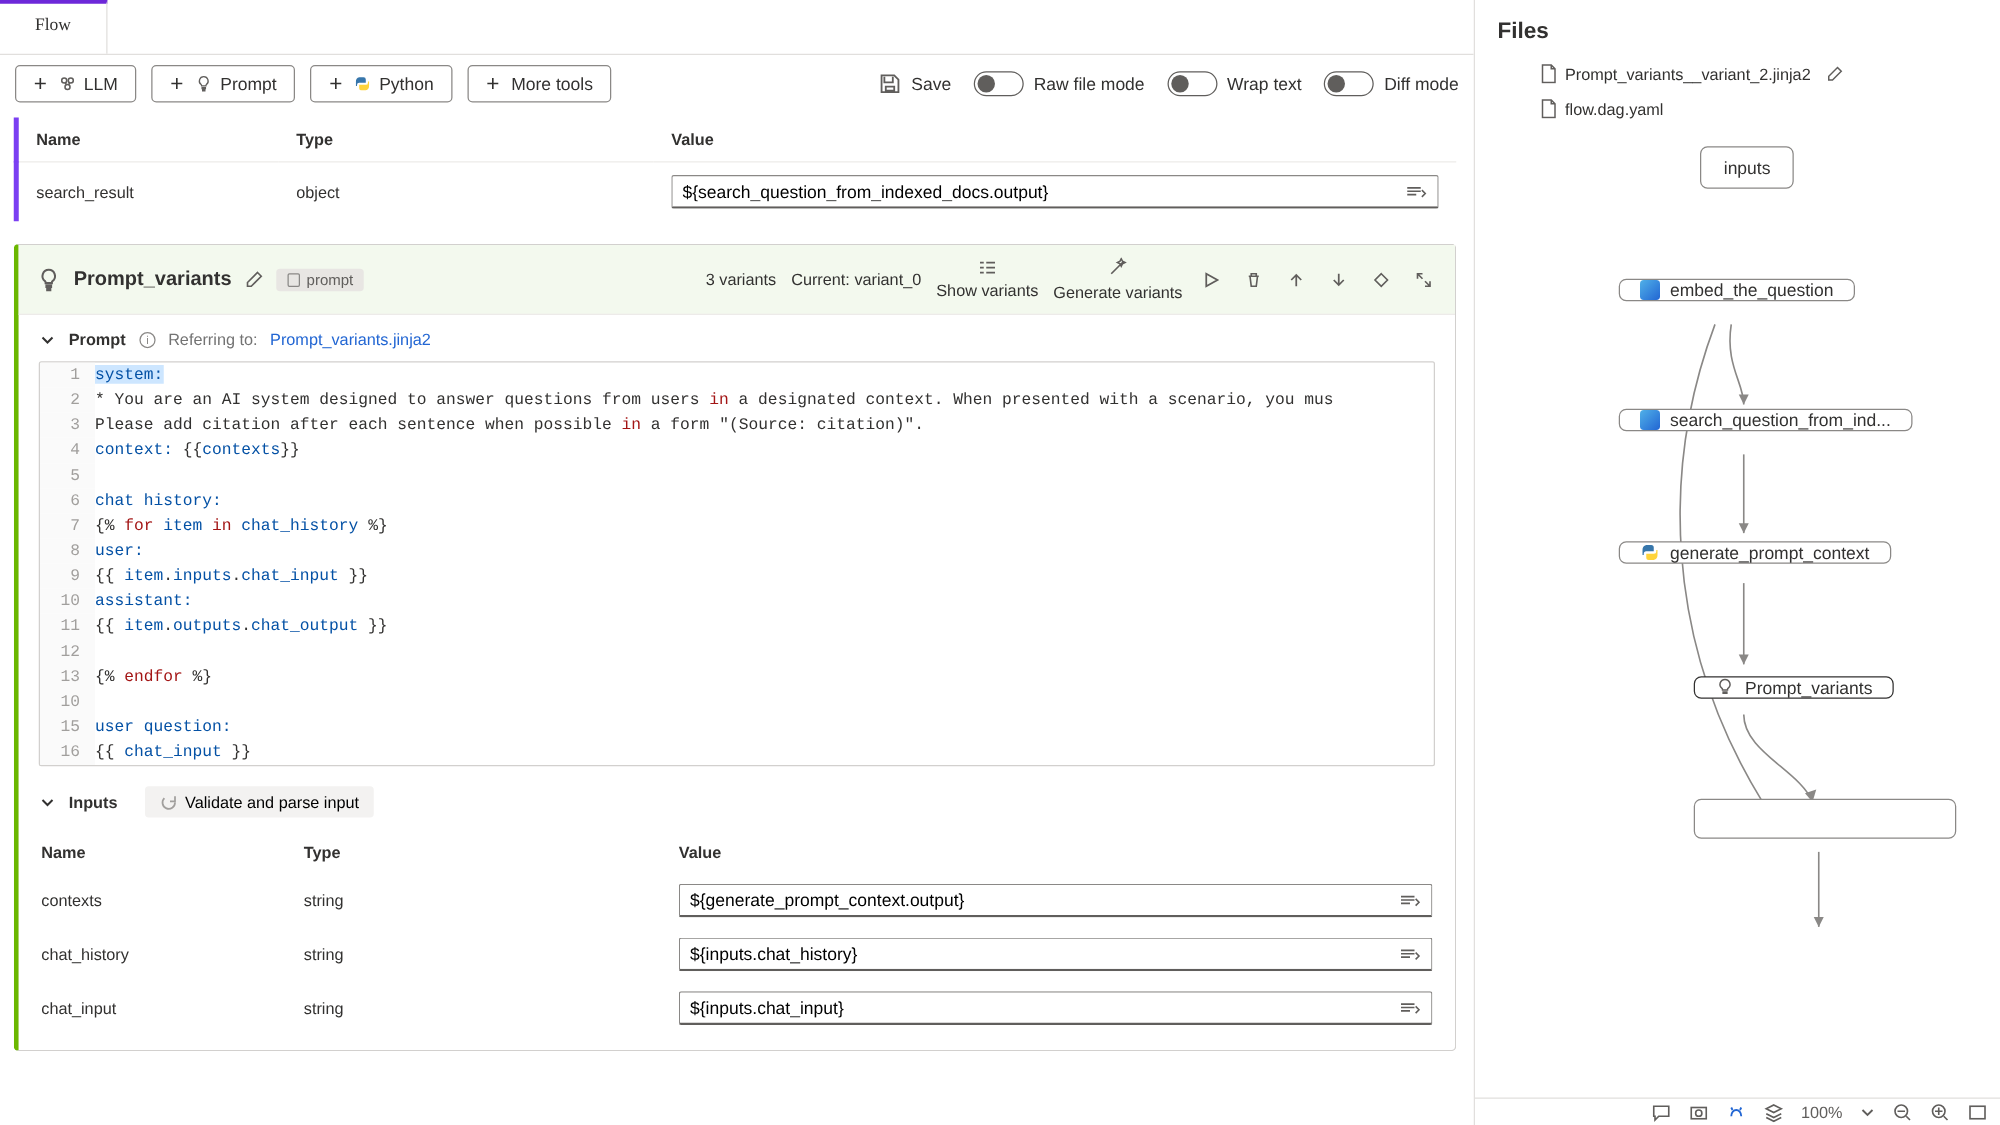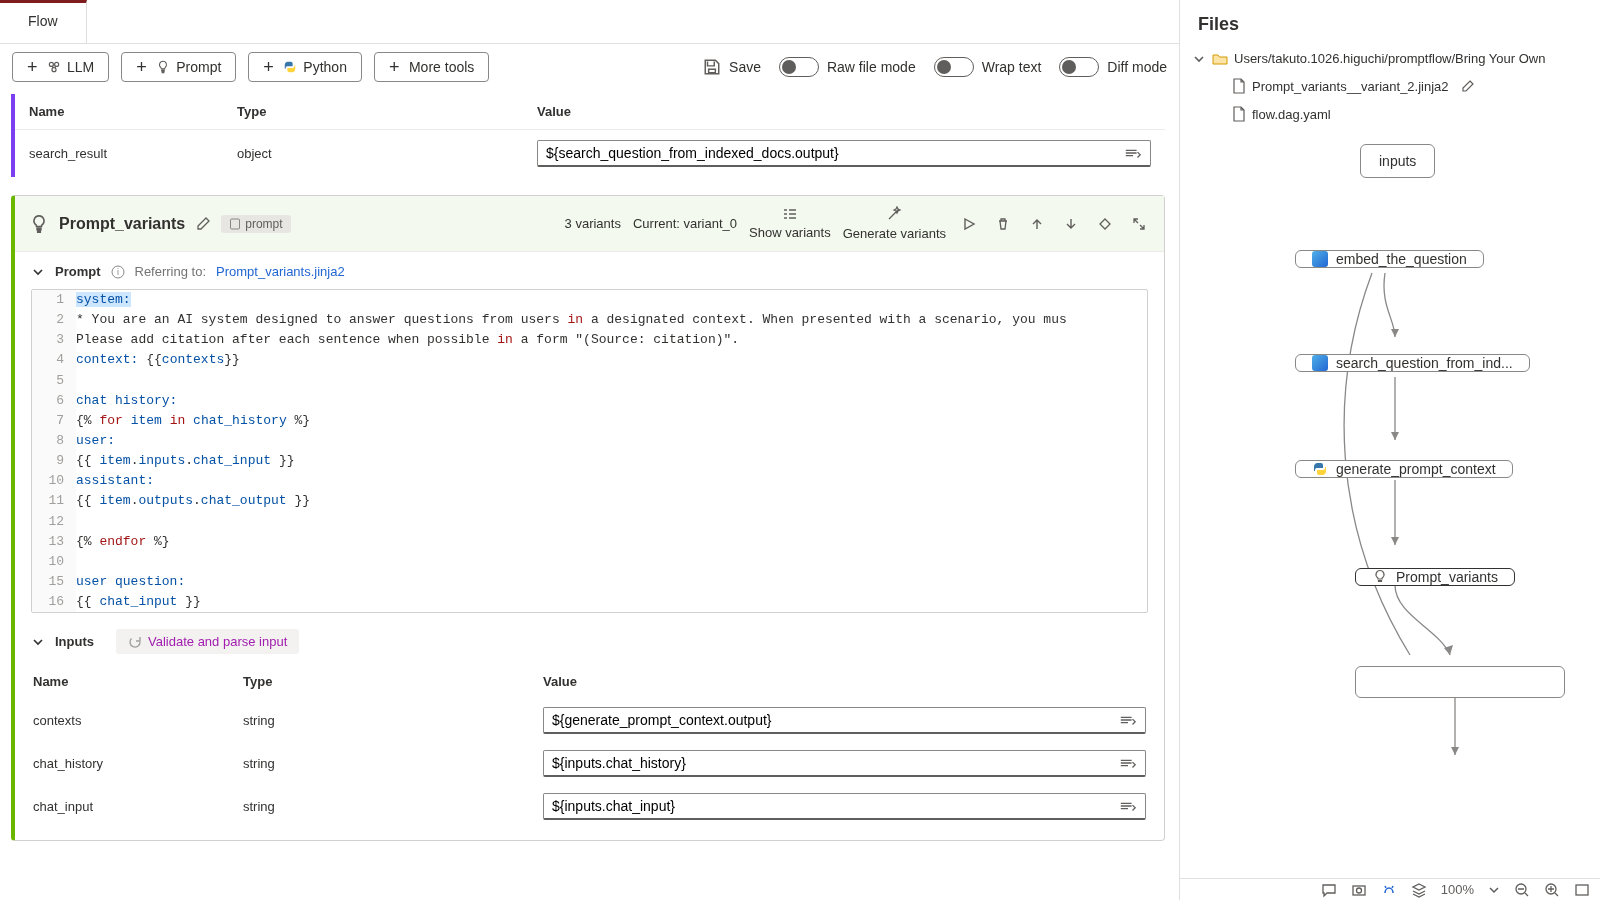--- a/index.html
+++ b/index.html
@@ -3,21 +3,21 @@
 <meta charset="utf-8">
 <style>
 * { box-sizing: border-box; margin: 0; padding: 0; }
 body { font-family: "Segoe UI", -apple-system, sans-serif; font-size: 13px; color: #323130; overflow: hidden; }
 .app { display: flex; width: 1600px; height: 900px; }
 .main { flex: 1; display: flex; flex-direction: column; border-right: 1px solid #e1dfdd; overflow: hidden; }
 .side { width: 420px; display: flex; flex-direction: column; }
 
 
 .tabbar { display: flex; border-bottom: 1px solid #e1dfdd; height: 44px; }
-.tab { padding: 10px 28px; border-right: 1px solid #e1dfdd; border-top: 3px solid #7f1d1d; font-size: 14px; }
+.tab { padding: 10px 28px; border-right: 1px solid #e1dfdd; border-top: 3px solid #6d28d9; font-size: 14px; font-family: Liberation Serif, serif; }
 
 
 .toolbar { display: flex; align-items: center; padding: 8px 12px; gap: 10px; }
 .toolbar-left { display: flex; gap: 12px; }
 .toolbar-right { margin-left: auto; display: flex; align-items: center; gap: 18px; }
 .pill { display: inline-flex; align-items: center; gap: 6px; padding: 6px 14px; border: 1px solid #8a8886; border-radius: 4px; background: #fff; cursor: pointer; font-size: 14px; }
 .pill svg, .pill .plus { width: 14px; height: 14px; }
 .plus { font-size: 18px; font-weight: 300; line-height: 14px; }
 .tool-item { display: inline-flex; align-items: center; gap: 8px; cursor: pointer; font-size: 14px; }
 .toggle { width: 40px; height: 20px; border-radius: 10px; border: 1px solid #605e5c; position: relative; background: #fff; }
@@ -57,21 +57,21 @@
 .editor-line { display: flex; }
 .gutter { width: 44px; text-align: right; padding-right: 12px; color: #a19f9d; user-select: none; background: #fafafa; }
 .code { flex: 1; white-space: pre; padding-right: 20px; }
 .hl-sel { background: #cde6ff; }
 .k1 { color: #0451a5; } 
 .k2 { color: #a31515; } 
 .k3 { color: #0451a5; }
 
 
 .inputs-sec { margin-top: 16px; }
-.vp-btn { display: inline-flex; align-items: center; gap: 6px; padding: 5px 12px; background: #f3f2f1; border-radius: 3px; color: #a21caf; margin-left: 12px; }
+.vp-btn { display: inline-flex; align-items: center; gap: 6px; padding: 5px 12px; background: #f3f2f1; border-radius: 3px; color: #000000; margin-left: 12px; }
 .in-table { width: 100%; border-collapse: collapse; margin-top: 8px; }
 .in-table th { text-align: left; font-weight: 600; padding: 10px 2px; }
 .in-table td { padding: 8px 2px; }
 
 
 .side-head { padding: 14px 18px 6px 18px; font-size: 18px; font-weight: 600; }
 .tree { padding: 4px 8px; }
 .tree-row { display: flex; align-items: center; gap: 6px; padding: 6px 4px; cursor: pointer; }
 .tree-row.indent { padding-left: 44px; }
 .folder-ico { color: #d29b00; }
@@ -392,29 +392,20 @@
             </table>
           </div>
         </div>
       </div>
     </div>
   </div>
 
   <div class="side">
     <div class="side-head">Files</div>
     <div class="tree">
-      <div class="tree-row">
-        <svg class="chev" viewBox="0 0 14 14" width="14" height="14">
-            <path d="M3 5l4 4 4-4" fill="none" stroke="#605e5c" stroke-width="1.6"></path>
-          </svg>
-        <svg class="folder-ico" width="16" height="14" viewBox="0 0 16 14">
-            <path d="M1 3h5l1.5 2H15v7H1V3z" fill="#fce4a6" stroke="#d29b00"></path>
-          </svg>
-        <span style="white-space:nowrap;overflow:hidden;text-overflow:ellipsis">Users/takuto.1026.higuchi/promptflow/Bring Your Own</span>
-      </div>
       <div id="file-rows">
           <div class="tree-row indent">
             <svg class="file-ico" width="14" height="16" viewBox="0 0 14 16">
               <path d="M2 1h7l3 3v11H2V1z M9 1v3h3" fill="none" stroke="#605e5c" stroke-width="1.2"></path>
             </svg>
             <span>Prompt_variants__variant_2.jinja2</span>
             <svg width="14" height="14" viewBox="0 0 14 14" style="margin-left:6px">
               <path d="M9 2l3 3-7 7H2v-3l7-7z" fill="none" stroke="#605e5c" stroke-width="1.2"></path>
             </svg>
           </div>

